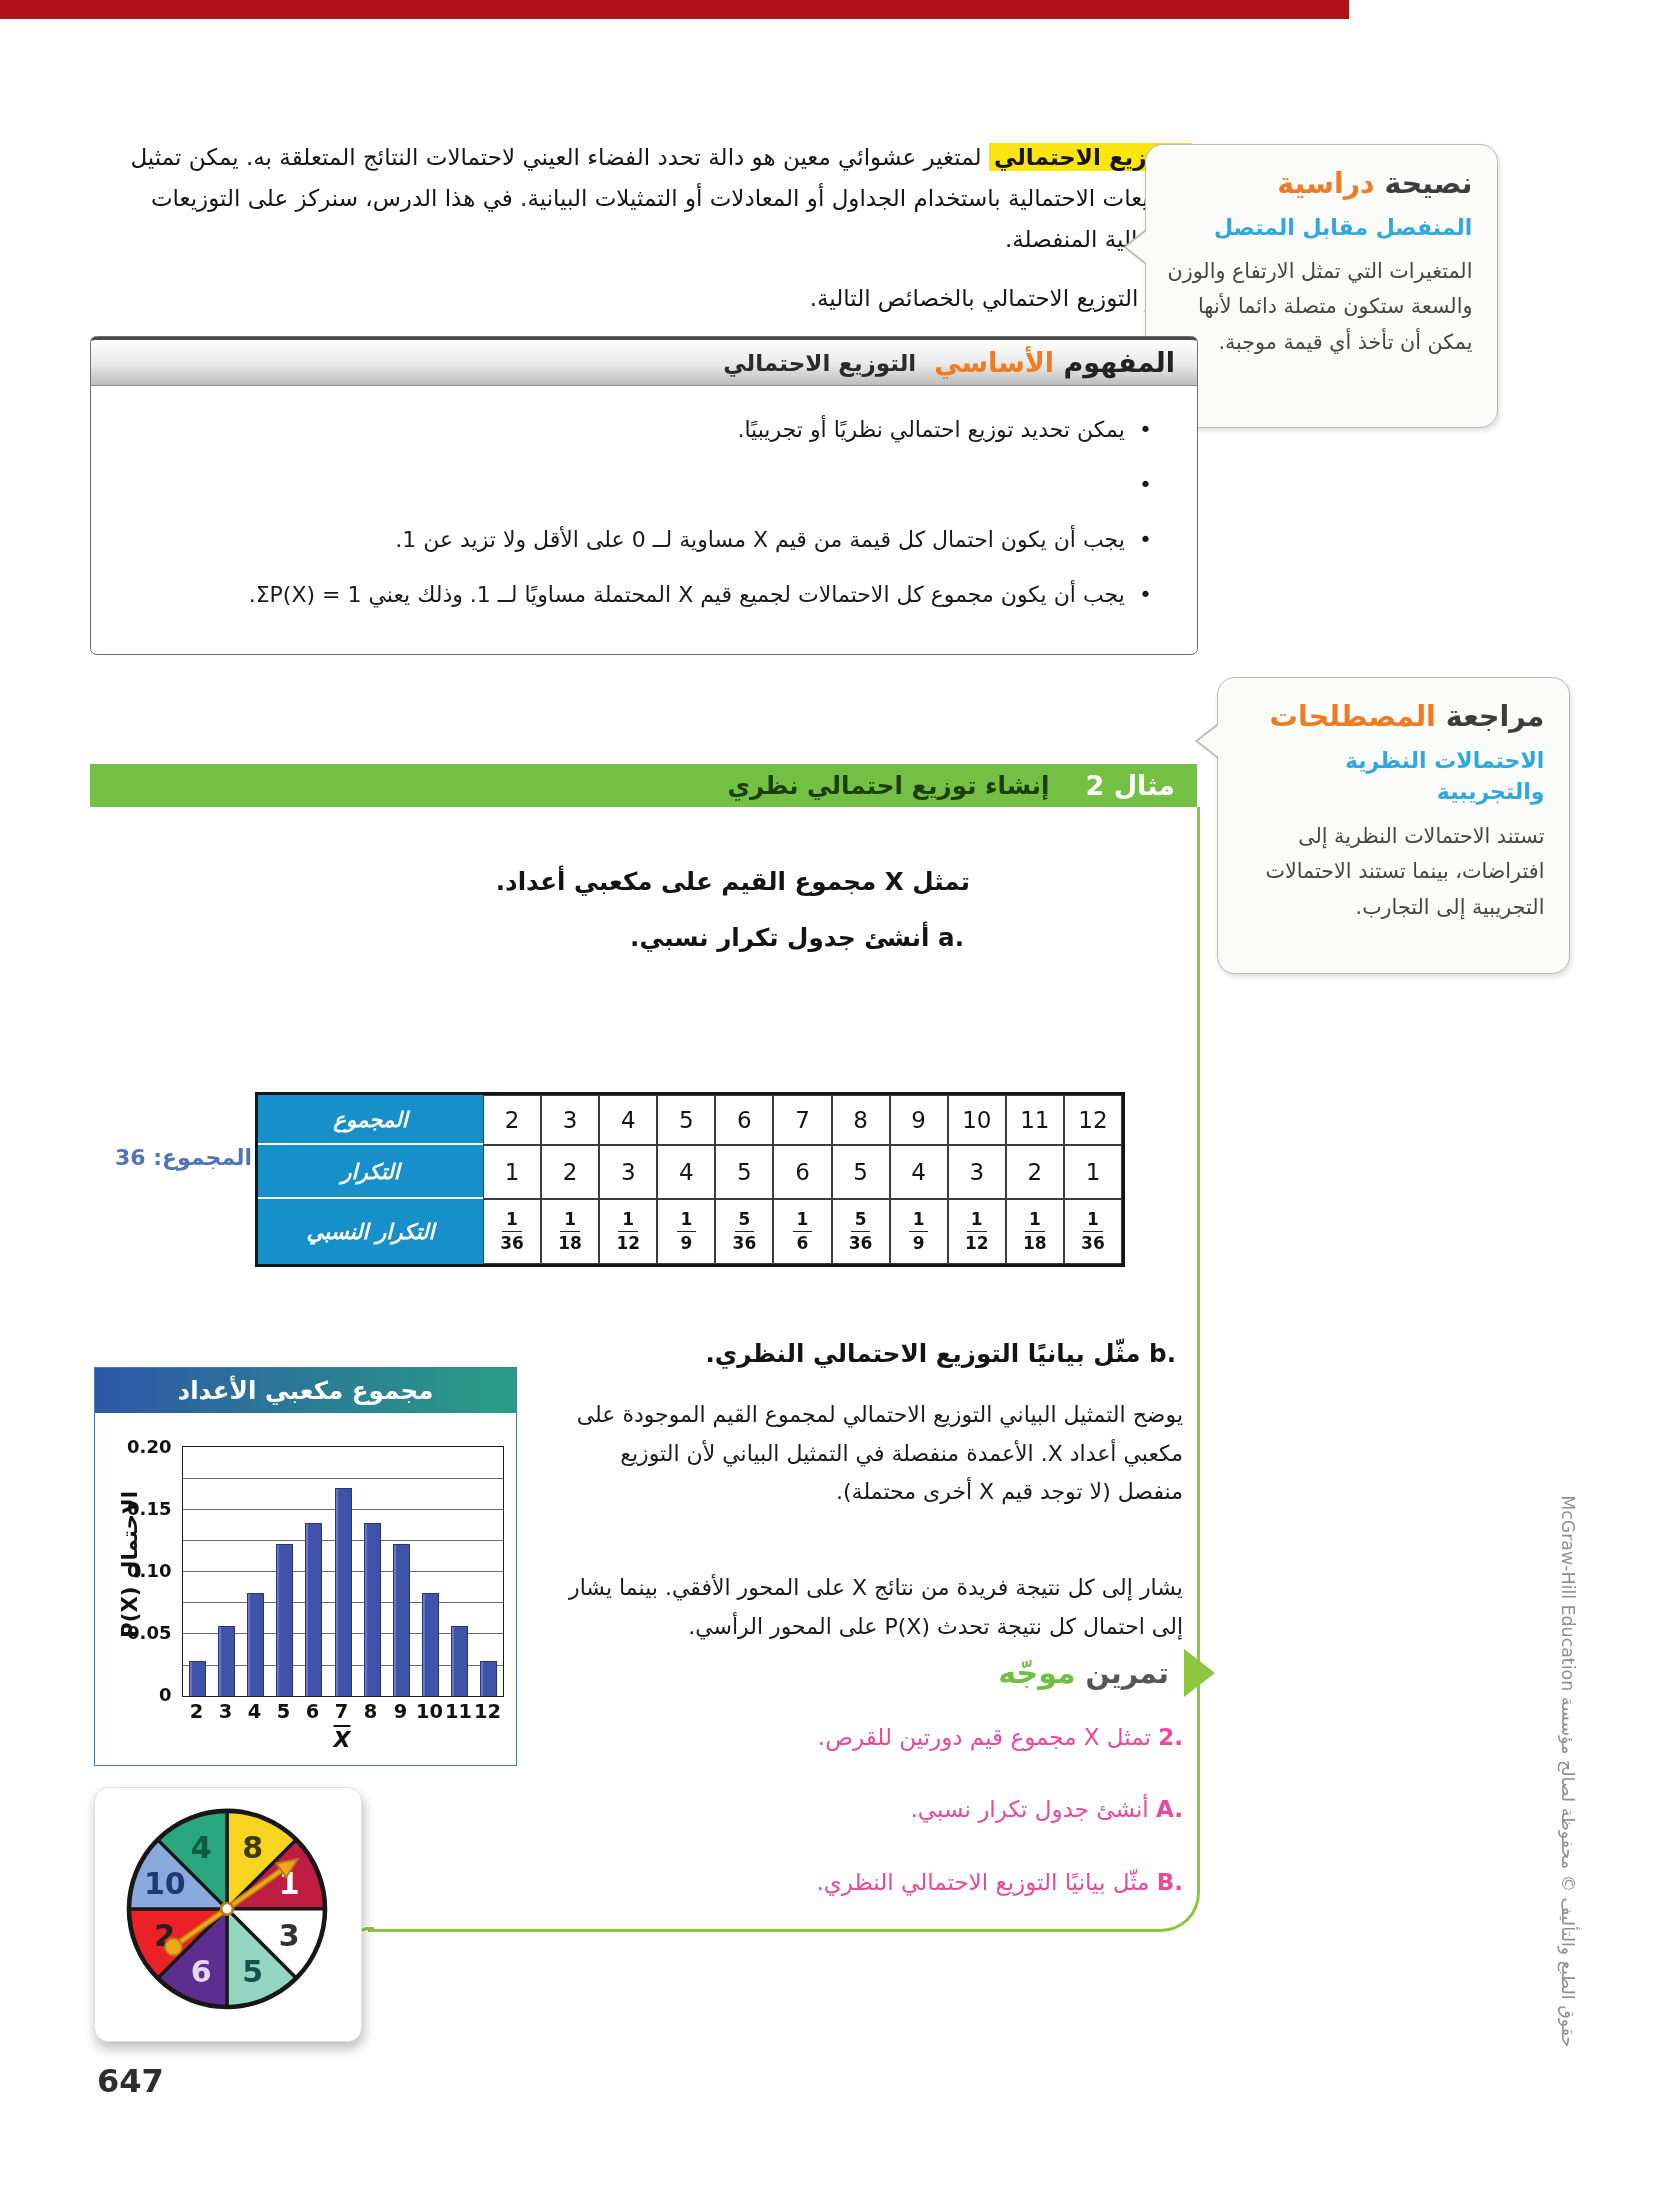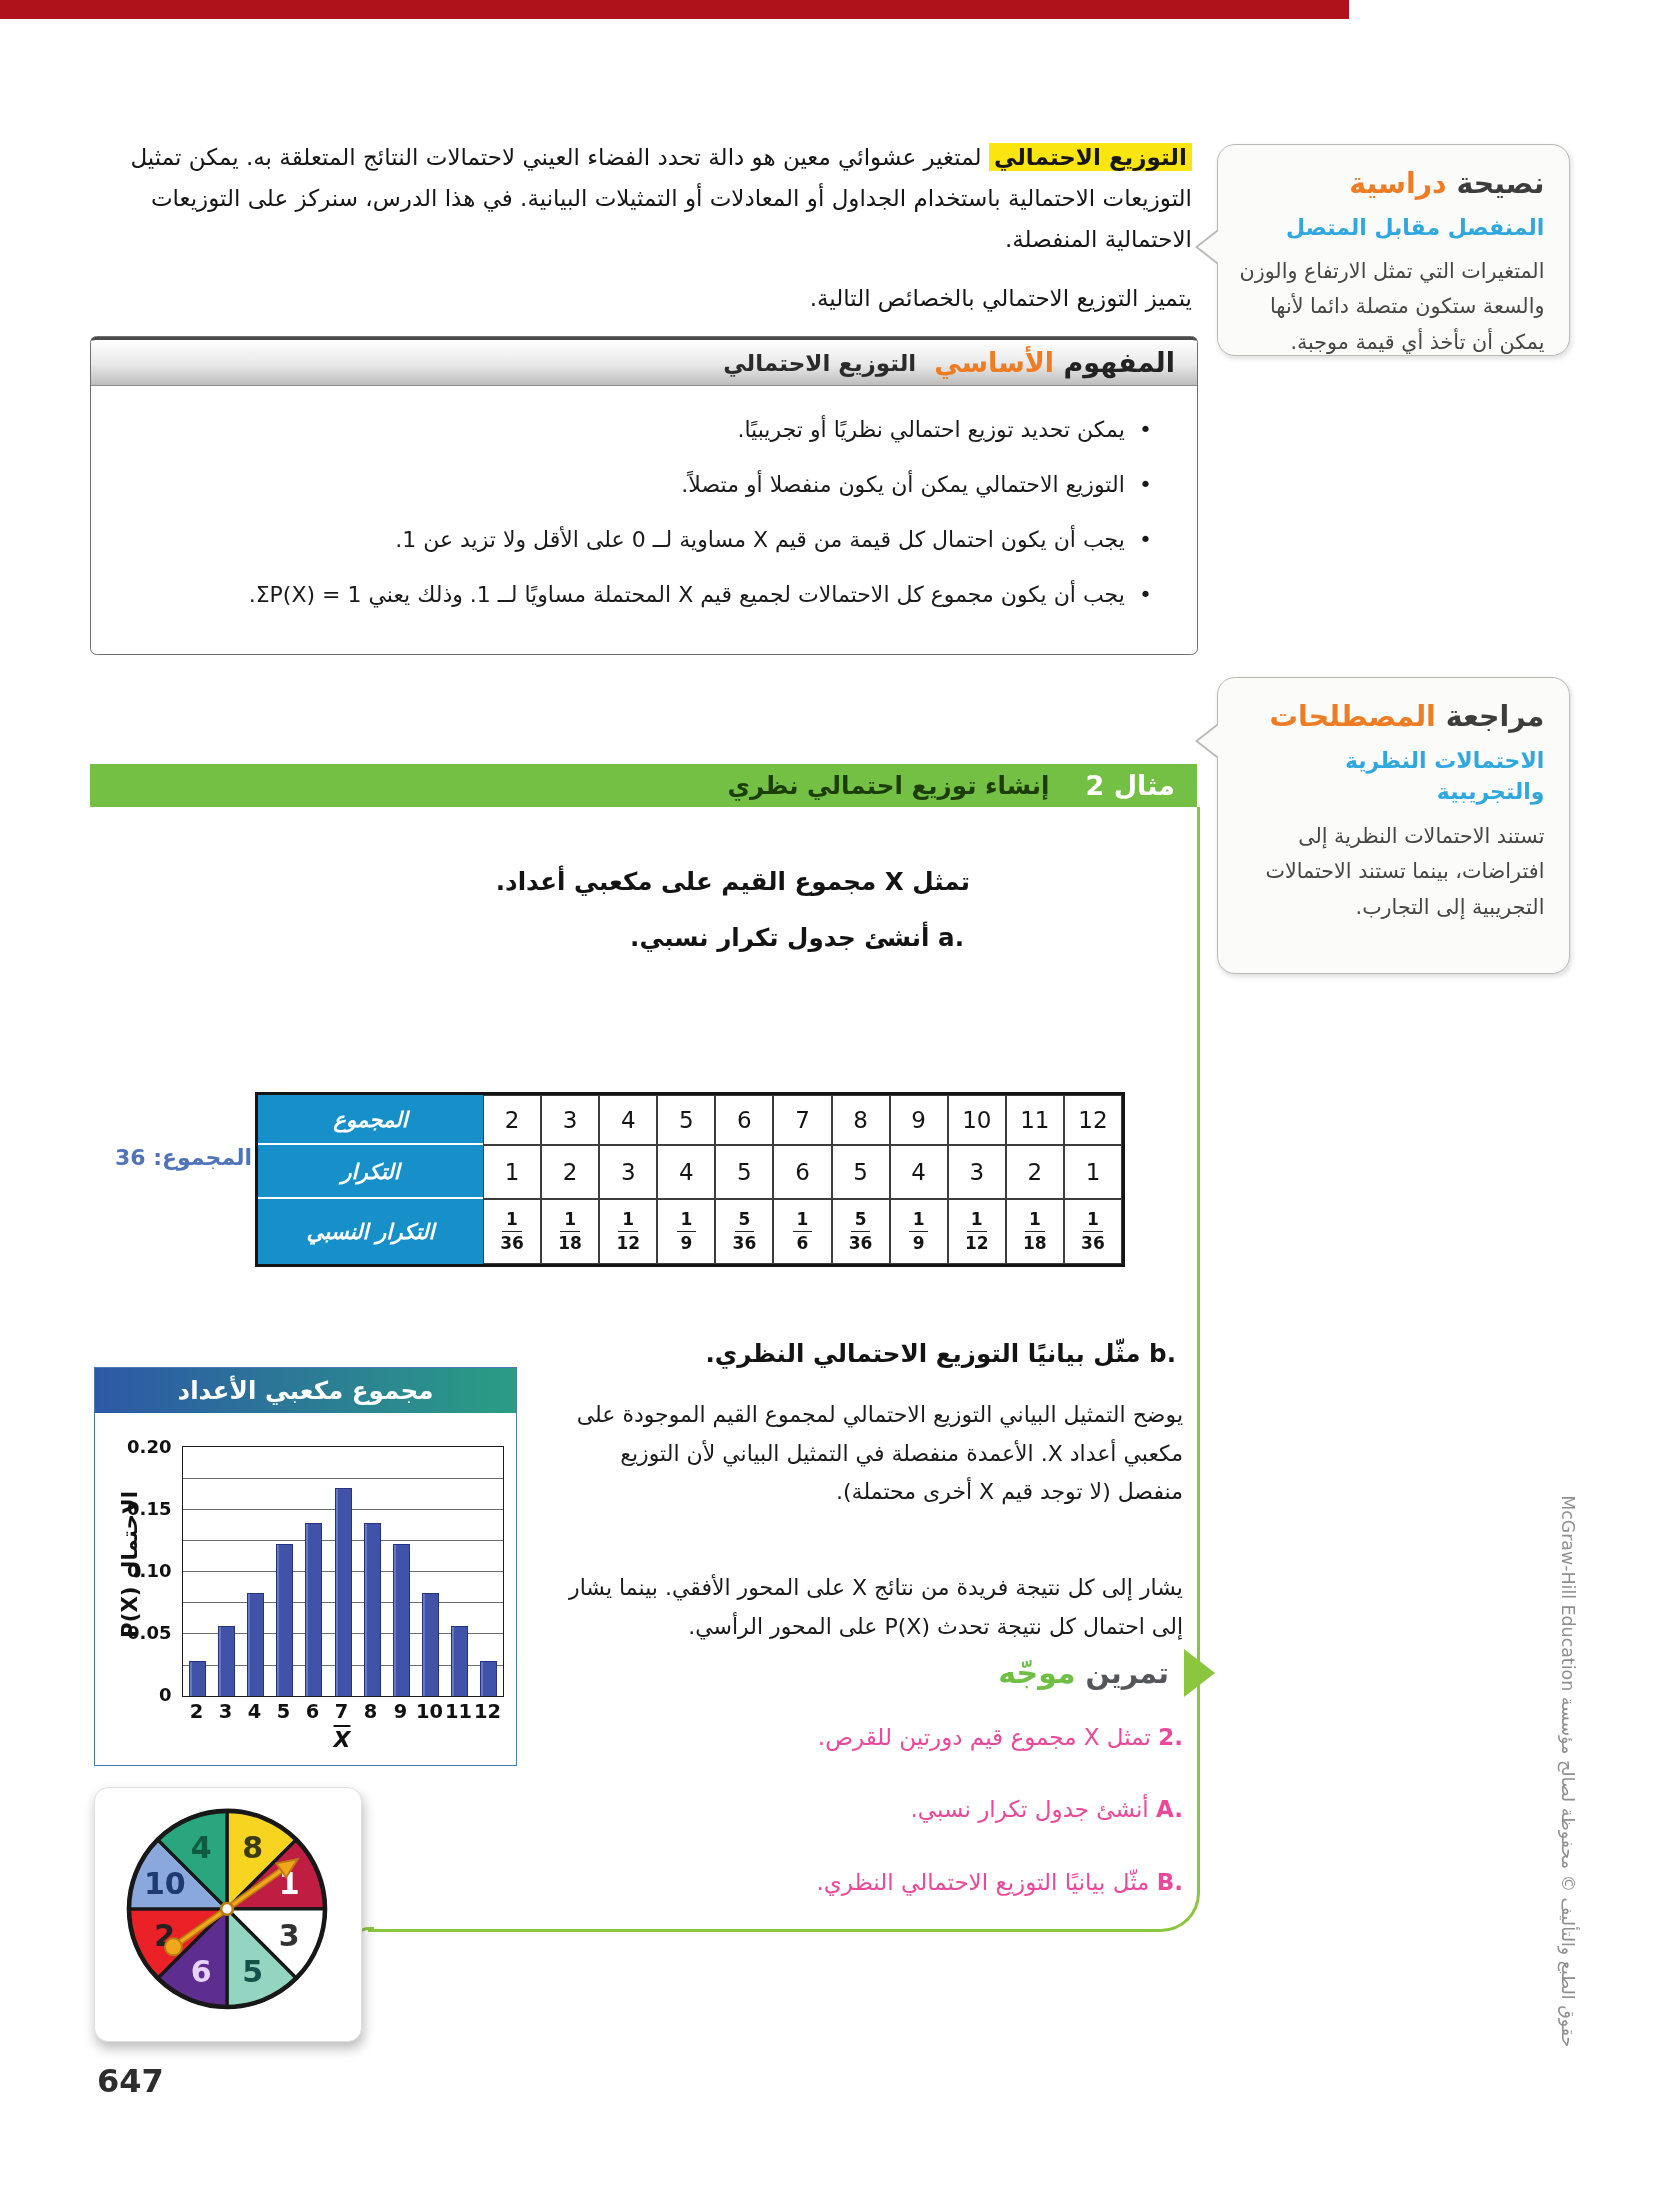--- a/index.html
+++ b/index.html
@@ -81,41 +81,40 @@
 
 <div id="page">
 
   <div class="abs" id="topbar"></div>
 
   <div class="abs rtl bodytext" style="left:90px;top:137px;width:1102px;">
     <span class="hl">التوزيع الاحتمالي</span><span> لمتغير عشوائي معين هو دالة تحدد الفضاء العيني لاحتمالات النتائج المتعلقة به. يمكن تمثيل التوزيعات الاحتمالية باستخدام الجداول أو المعادلات أو التمثيلات البيانية. في هذا الدرس، سنركز على التوزيعات الاحتمالية المنفصلة.</span>
   </div>
   <div class="abs rtl bodytext" style="left:90px;top:278px;width:1102px;">يتميز التوزيع الاحتمالي بالخصائص التالية.</div>
 
-  <div class="abs callout rtl" style="left:1217px;top:144px;width:353px;height:212px;">
+  <div class="abs callout rtl" style="left:1145px;top:144px;width:353px;height:284px;">
     <div class="tail-b" style="top:84px;"></div>
     <div class="tail-f" style="top:84px;"></div>
     <div class="t1"><span>نصيحة </span><span class="orange">دراسية</span></div>
     <div class="sub">المنفصل مقابل المتصل</div>
     <div class="bd">المتغيرات التي تمثل الارتفاع والوزن والسعة ستكون متصلة دائما لأنها يمكن أن تأخذ أي قيمة موجبة.</div>
   </div>
 
   <div class="abs" id="concept">
     <div class="hdr">
       <span class="big"><span>المفهوم </span><span class="orange">الأساسي</span></span>
       <span class="small">التوزيع الاحتمالي</span>
     </div>
     <ul class="rtl" style="margin-top:75px;">
         <li>
           <span class="dot">•</span>
           <span>يمكن تحديد توزيع احتمالي نظريًا أو تجريبيًا.</span>
         </li>
         <li>
           <span class="dot">•</span>
-          <span>التوزيع الاحتمالي يمكن أن يكون منفصلا أو متصلاً.</span>
         </li>
         <li>
           <span class="dot">•</span>
           <span>يجب أن يكون احتمال كل قيمة من قيم X مساوية لــ 0 على الأقل ولا تزيد عن 1.</span>
         </li>
         <li>
           <span class="dot">•</span>
           <span>يجب أن يكون مجموع كل الاحتمالات لجميع قيم X المحتملة مساويًا لــ 1. وذلك يعني ΣP(X) = 1.</span>
         </li>
       </ul>

